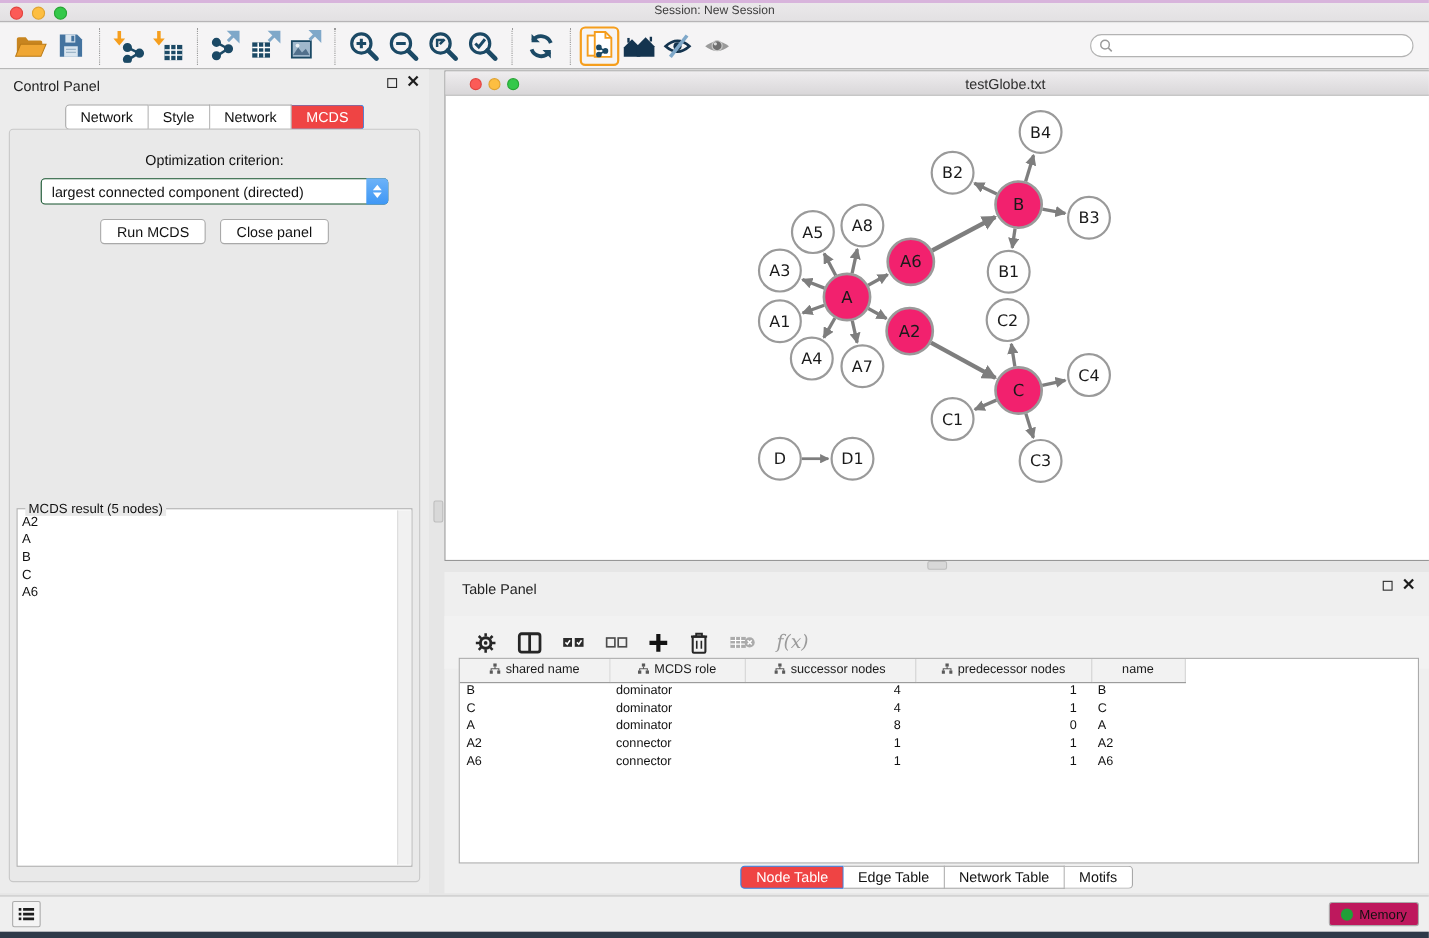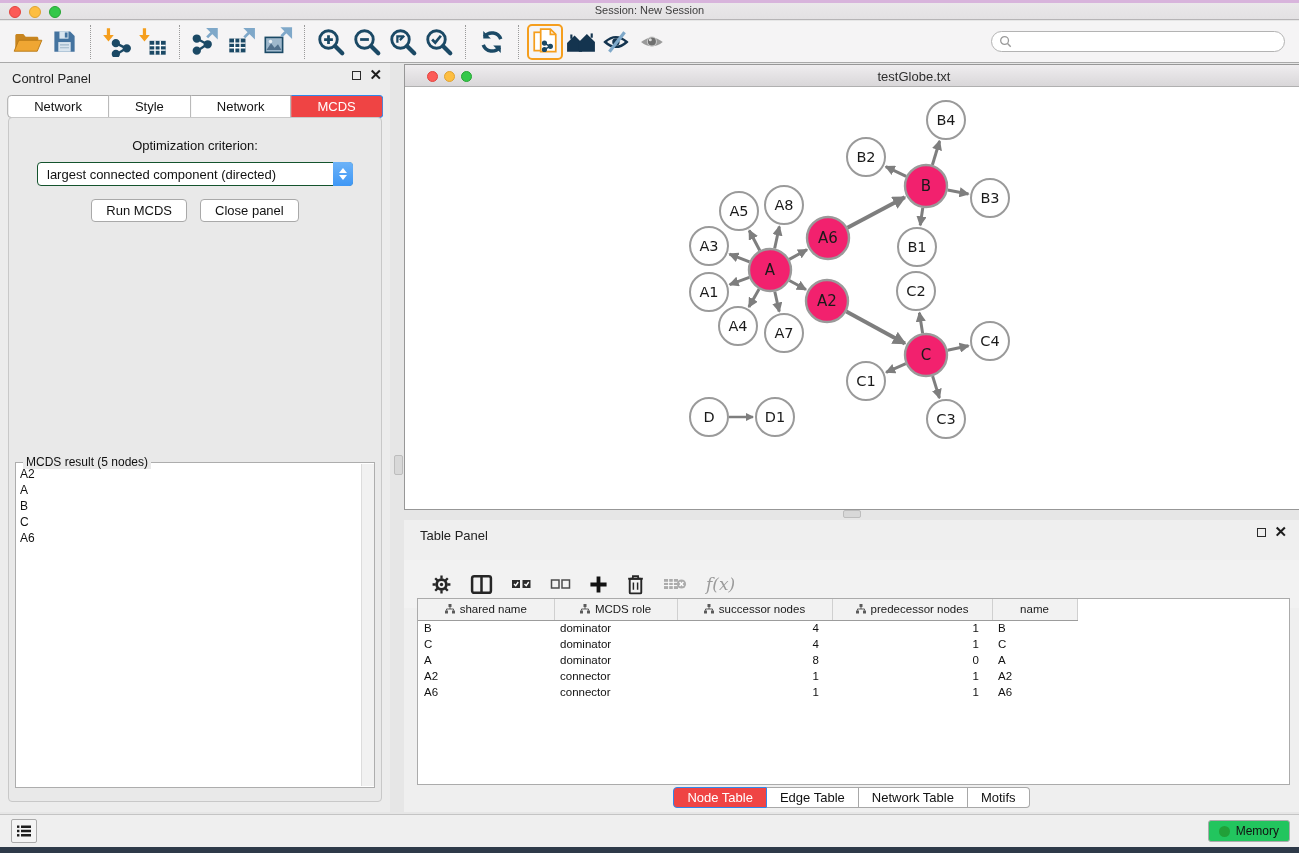--- a/index.html
+++ b/index.html
@@ -30,21 +30,21 @@
 
   
   #control-panel { position:absolute; left:0; top:63px; width:390px; height:749px; background:#ececec; }
   .panel-head { position:relative; height:30px; }
   .panel-title { position:absolute; left:12px; top:8px; font-size:13px; color:#222; }
   .panel-btns { position:absolute; right:8px; top:7px; display:flex; gap:8px; align-items:center; }
   .float-box { width:9px; height:9px; border:1.5px solid #2b2b2b; display:inline-block; }
   .close-x { font-size:15px; font-weight:bold; color:#1c1c1c; line-height:10px; }
 
   .seg { display:inline-flex; }
-  .seg .tab { background:#fff; border:1px solid #a8a8a8; border-left:none; padding:3px 26px;
+  .seg .tab { background:#fff; border:1px solid #a8a8a8; border-left:none; padding:3px 13px;
     font-size:13px; color:#111; white-space:nowrap; }
   .seg .tab:first-child { border-left:1px solid #a8a8a8; border-radius:4px 0 0 4px; }
   .seg .tab:last-child { border-radius:0 4px 4px 0; }
   .seg .tab.active { background:#ef4444; border-color:#2f87ea; color:#fff; }
   #cp-tabs { position:absolute; top:32px; left:50%; transform:translateX(-50%); }
 
   #cp-body { position:absolute; left:8px; right:8px; top:54px; bottom:10px; background:#e9e9e9;
     border:1px solid #c8c8c8; border-radius:4px; }
   #criterion-label { text-align:center; margin-top:20px; font-size:13px; color:#111; }
   #criterion-row { display:flex; justify-content:center; margin-top:9px; }
@@ -100,21 +100,21 @@
   td { font-size:11.5px; color:#111; height:16px; padding:0 6px; white-space:nowrap; overflow:hidden; }
   td.num { text-align:right; padding-right:13px; }
   #tp-tabs-row { position:absolute; left:0; right:0; bottom:4px; text-align:center; }
   #tp-tabs-row .tab { padding:2px 13px; }
 
   
   #status-bar { position:absolute; left:0; top:814px; right:0; height:33px; background:#efefef;
     border-top:1px solid #c4c4c4; }
   #list-btn { position:absolute; left:11px; top:4px; width:26px; height:24px; background:#f4f4f4;
     border:1px solid #ababab; border-radius:2px; display:flex; align-items:center; justify-content:center; }
-  #memory-btn { position:absolute; right:9px; top:5px; height:22px; background:#22c55e; border:1px solid #ababab;
+  #memory-btn { position:absolute; right:9px; top:5px; height:22px; background:#be185d; border:1px solid #ababab;
     border-radius:3px; display:flex; align-items:center; gap:6px; padding:0 10px; font-size:12px; color:#111; }
   #memory-dot { width:11px; height:11px; border-radius:50%; background:#21a038; }
   #desktop-strip { position:absolute; left:0; right:0; bottom:0; height:6px; background:#2e3a49; }
 </style>
 </head>
 <body>
 
 <div id="screen">
 
   <div id="titlebar">

